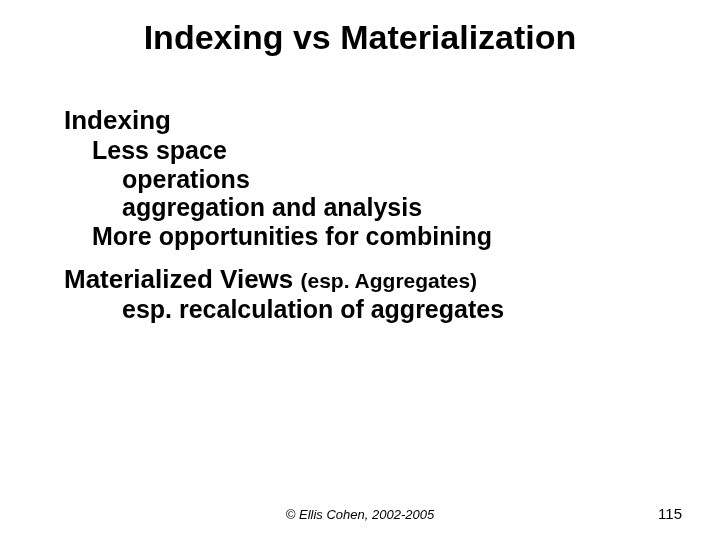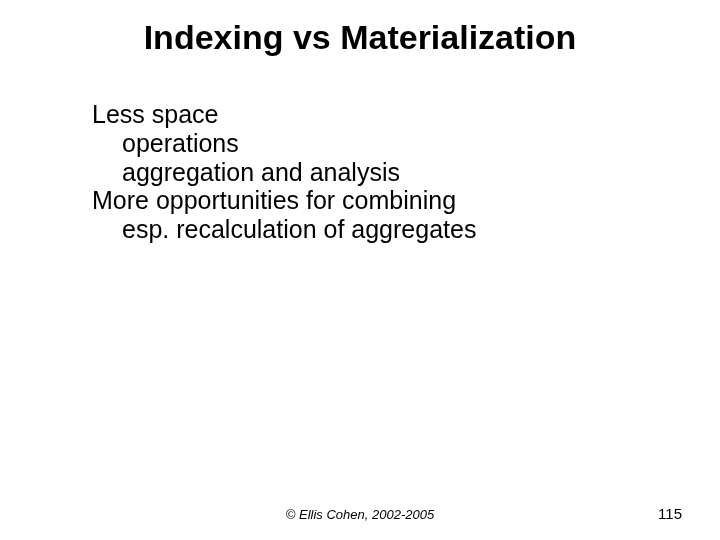--- a/index.html
+++ b/index.html
@@ -40,21 +40,21 @@
   }
   .section-head.mv {
     margin-top: 14px;
   }
   .mv-qual {
     font-weight: bold;
     font-size: 21px;
   }
   .bullet {
     margin-left: 28px;
-    font-weight: normal;
+    font-weight: bold;
     font-size: 25px;
   }
   .sub-indent {
     padding-left: 30px;
     display: block;
   }
   .footer-copy {
     position: absolute;
     bottom: 18px;
     left: 0;
@@ -72,30 +72,34 @@
 </style>
 </head>
 <body>
 
 <div class="slide">
 
   <div class="title">Indexing vs Materialization</div>
 
   <div class="body">
 
+    <div class="section-head">Indexing</div>
 
     <div class="bullet">Less space</div>
 
     <div class="bullet">
       <span class="sub-indent">operations</span>
       <span class="sub-indent">aggregation and analysis</span>
     </div>
 
     <div class="bullet">More opportunities for combining</div>
 
+    <div class="section-head mv">
+      <span>Materialized Views </span><span class="mv-qual">(esp. Aggregates)</span>
+    </div>
 
     <div class="bullet">
       <span class="sub-indent">esp. recalculation of aggregates</span>
     </div>
 
   </div>
 
   <div class="footer-copy">© Ellis Cohen, 2002-2005</div>
   <div class="footer-num">115</div>
 

